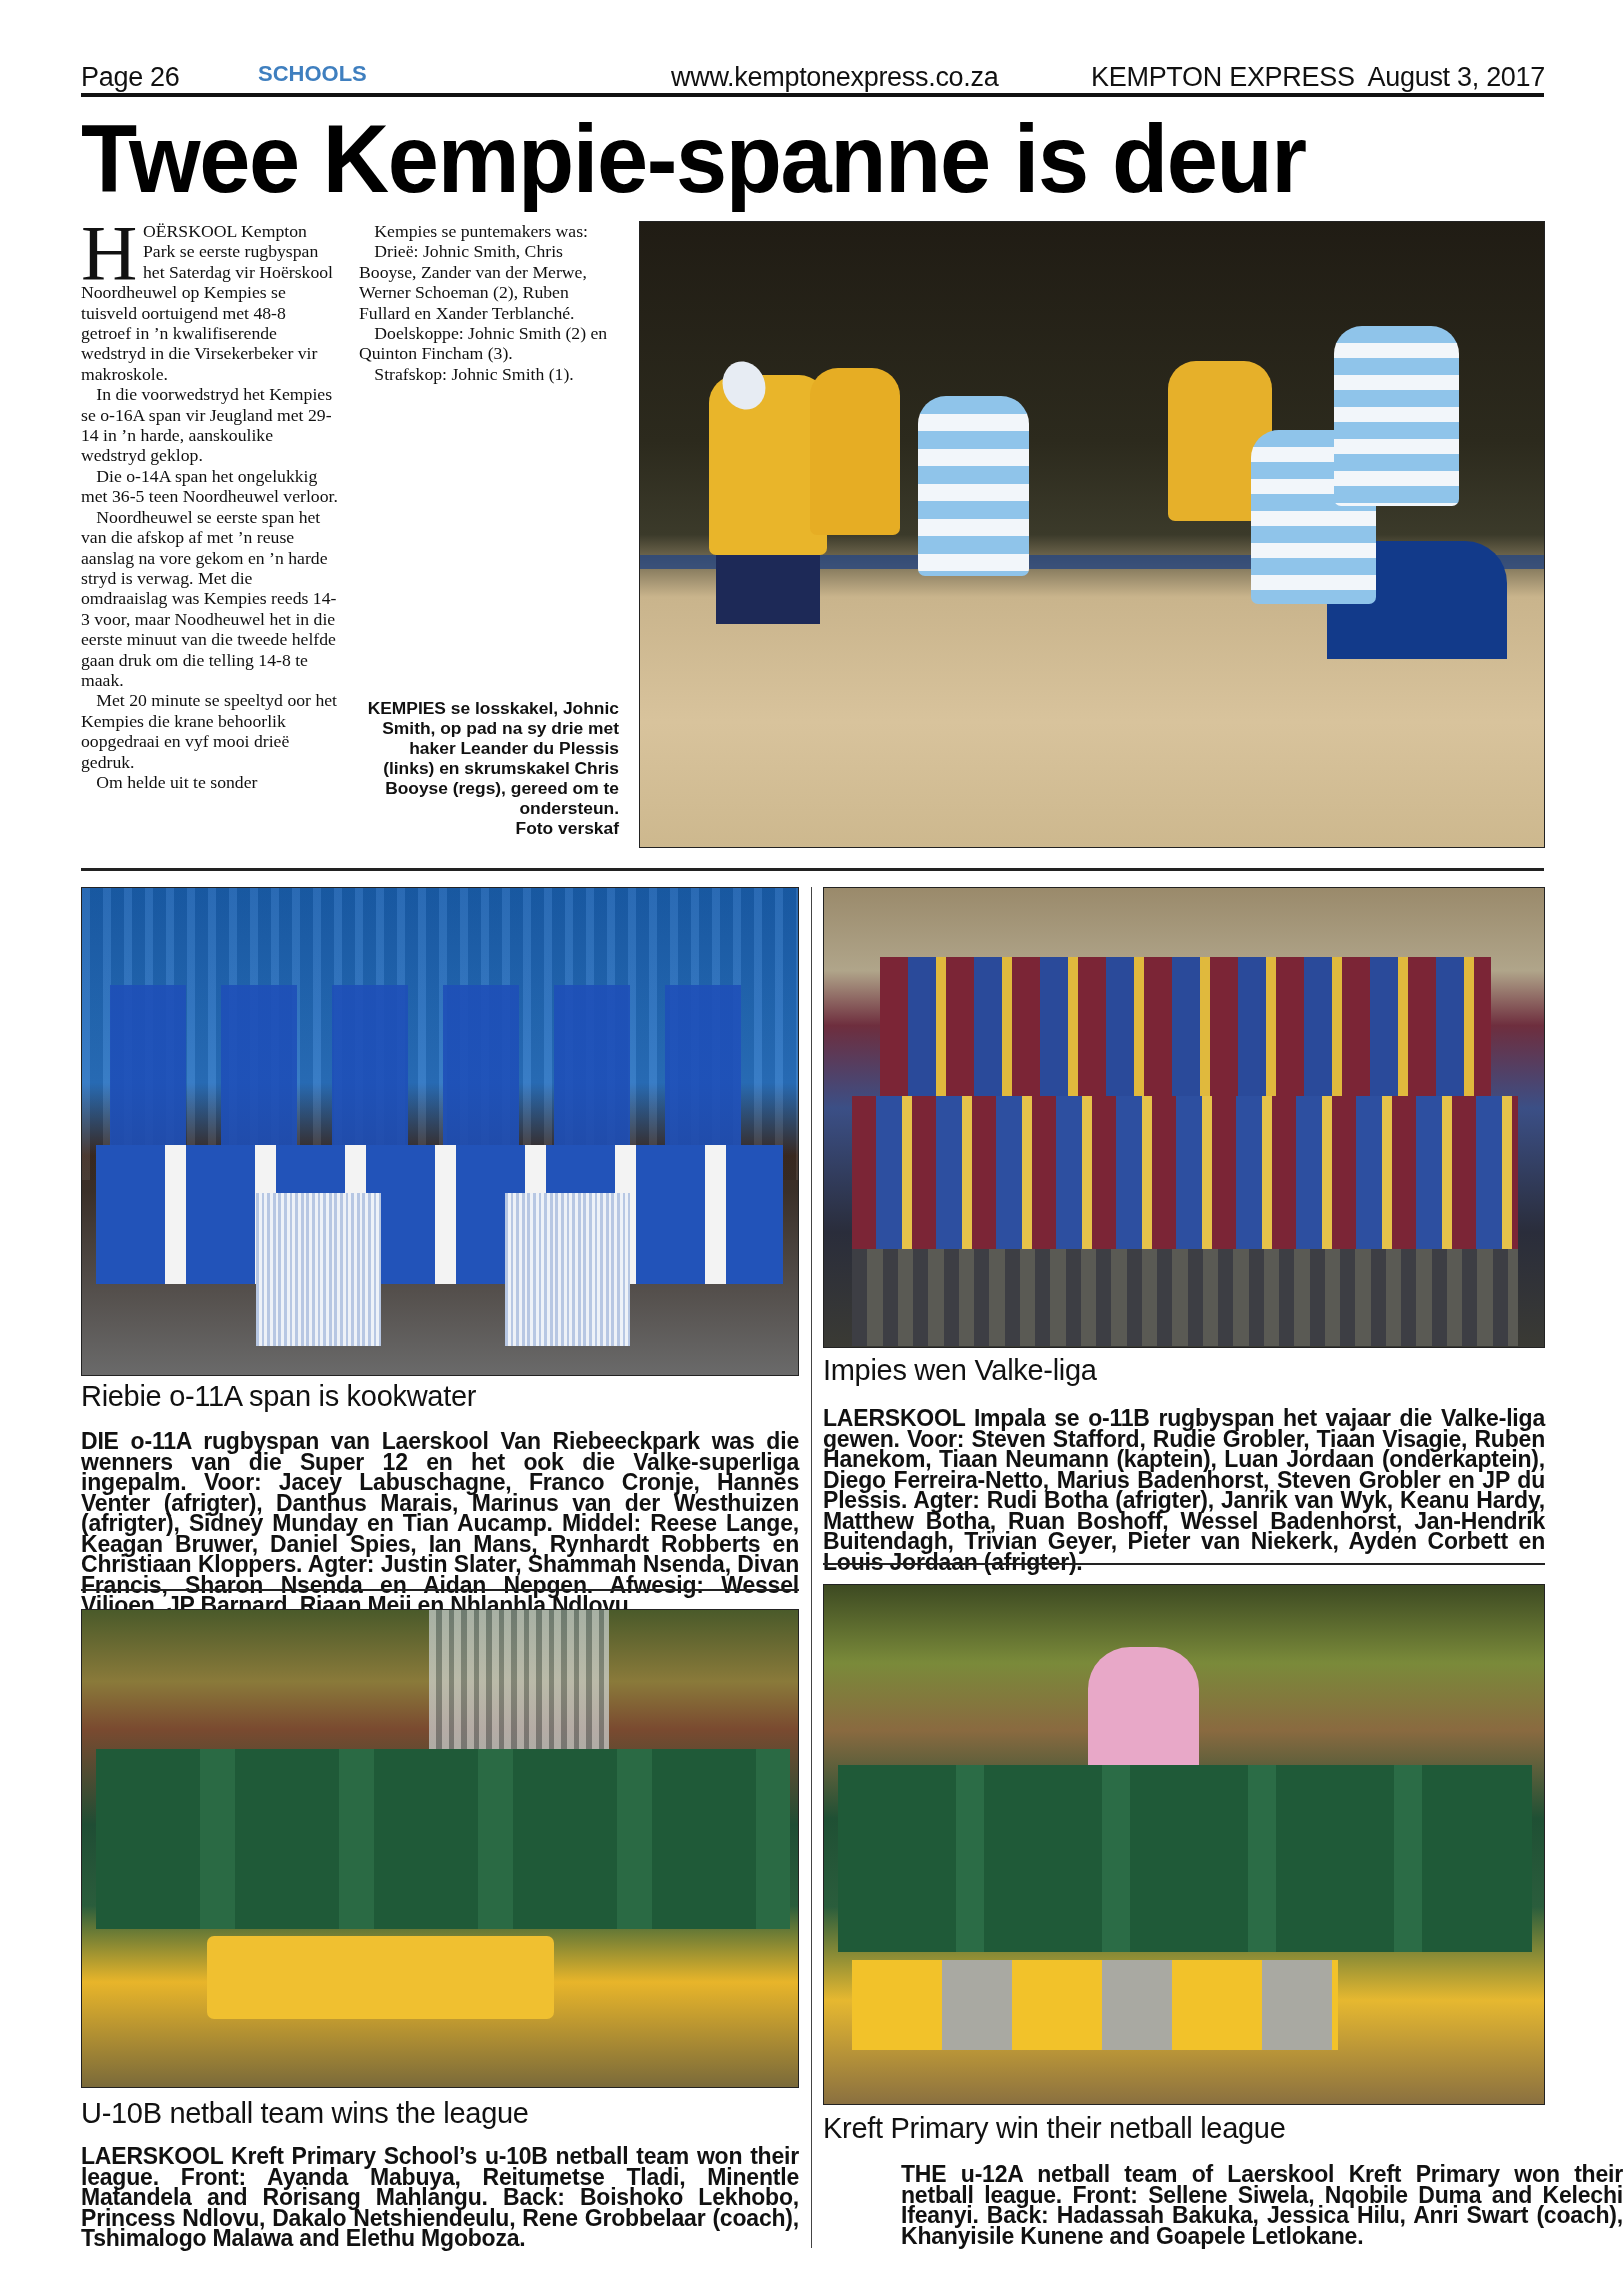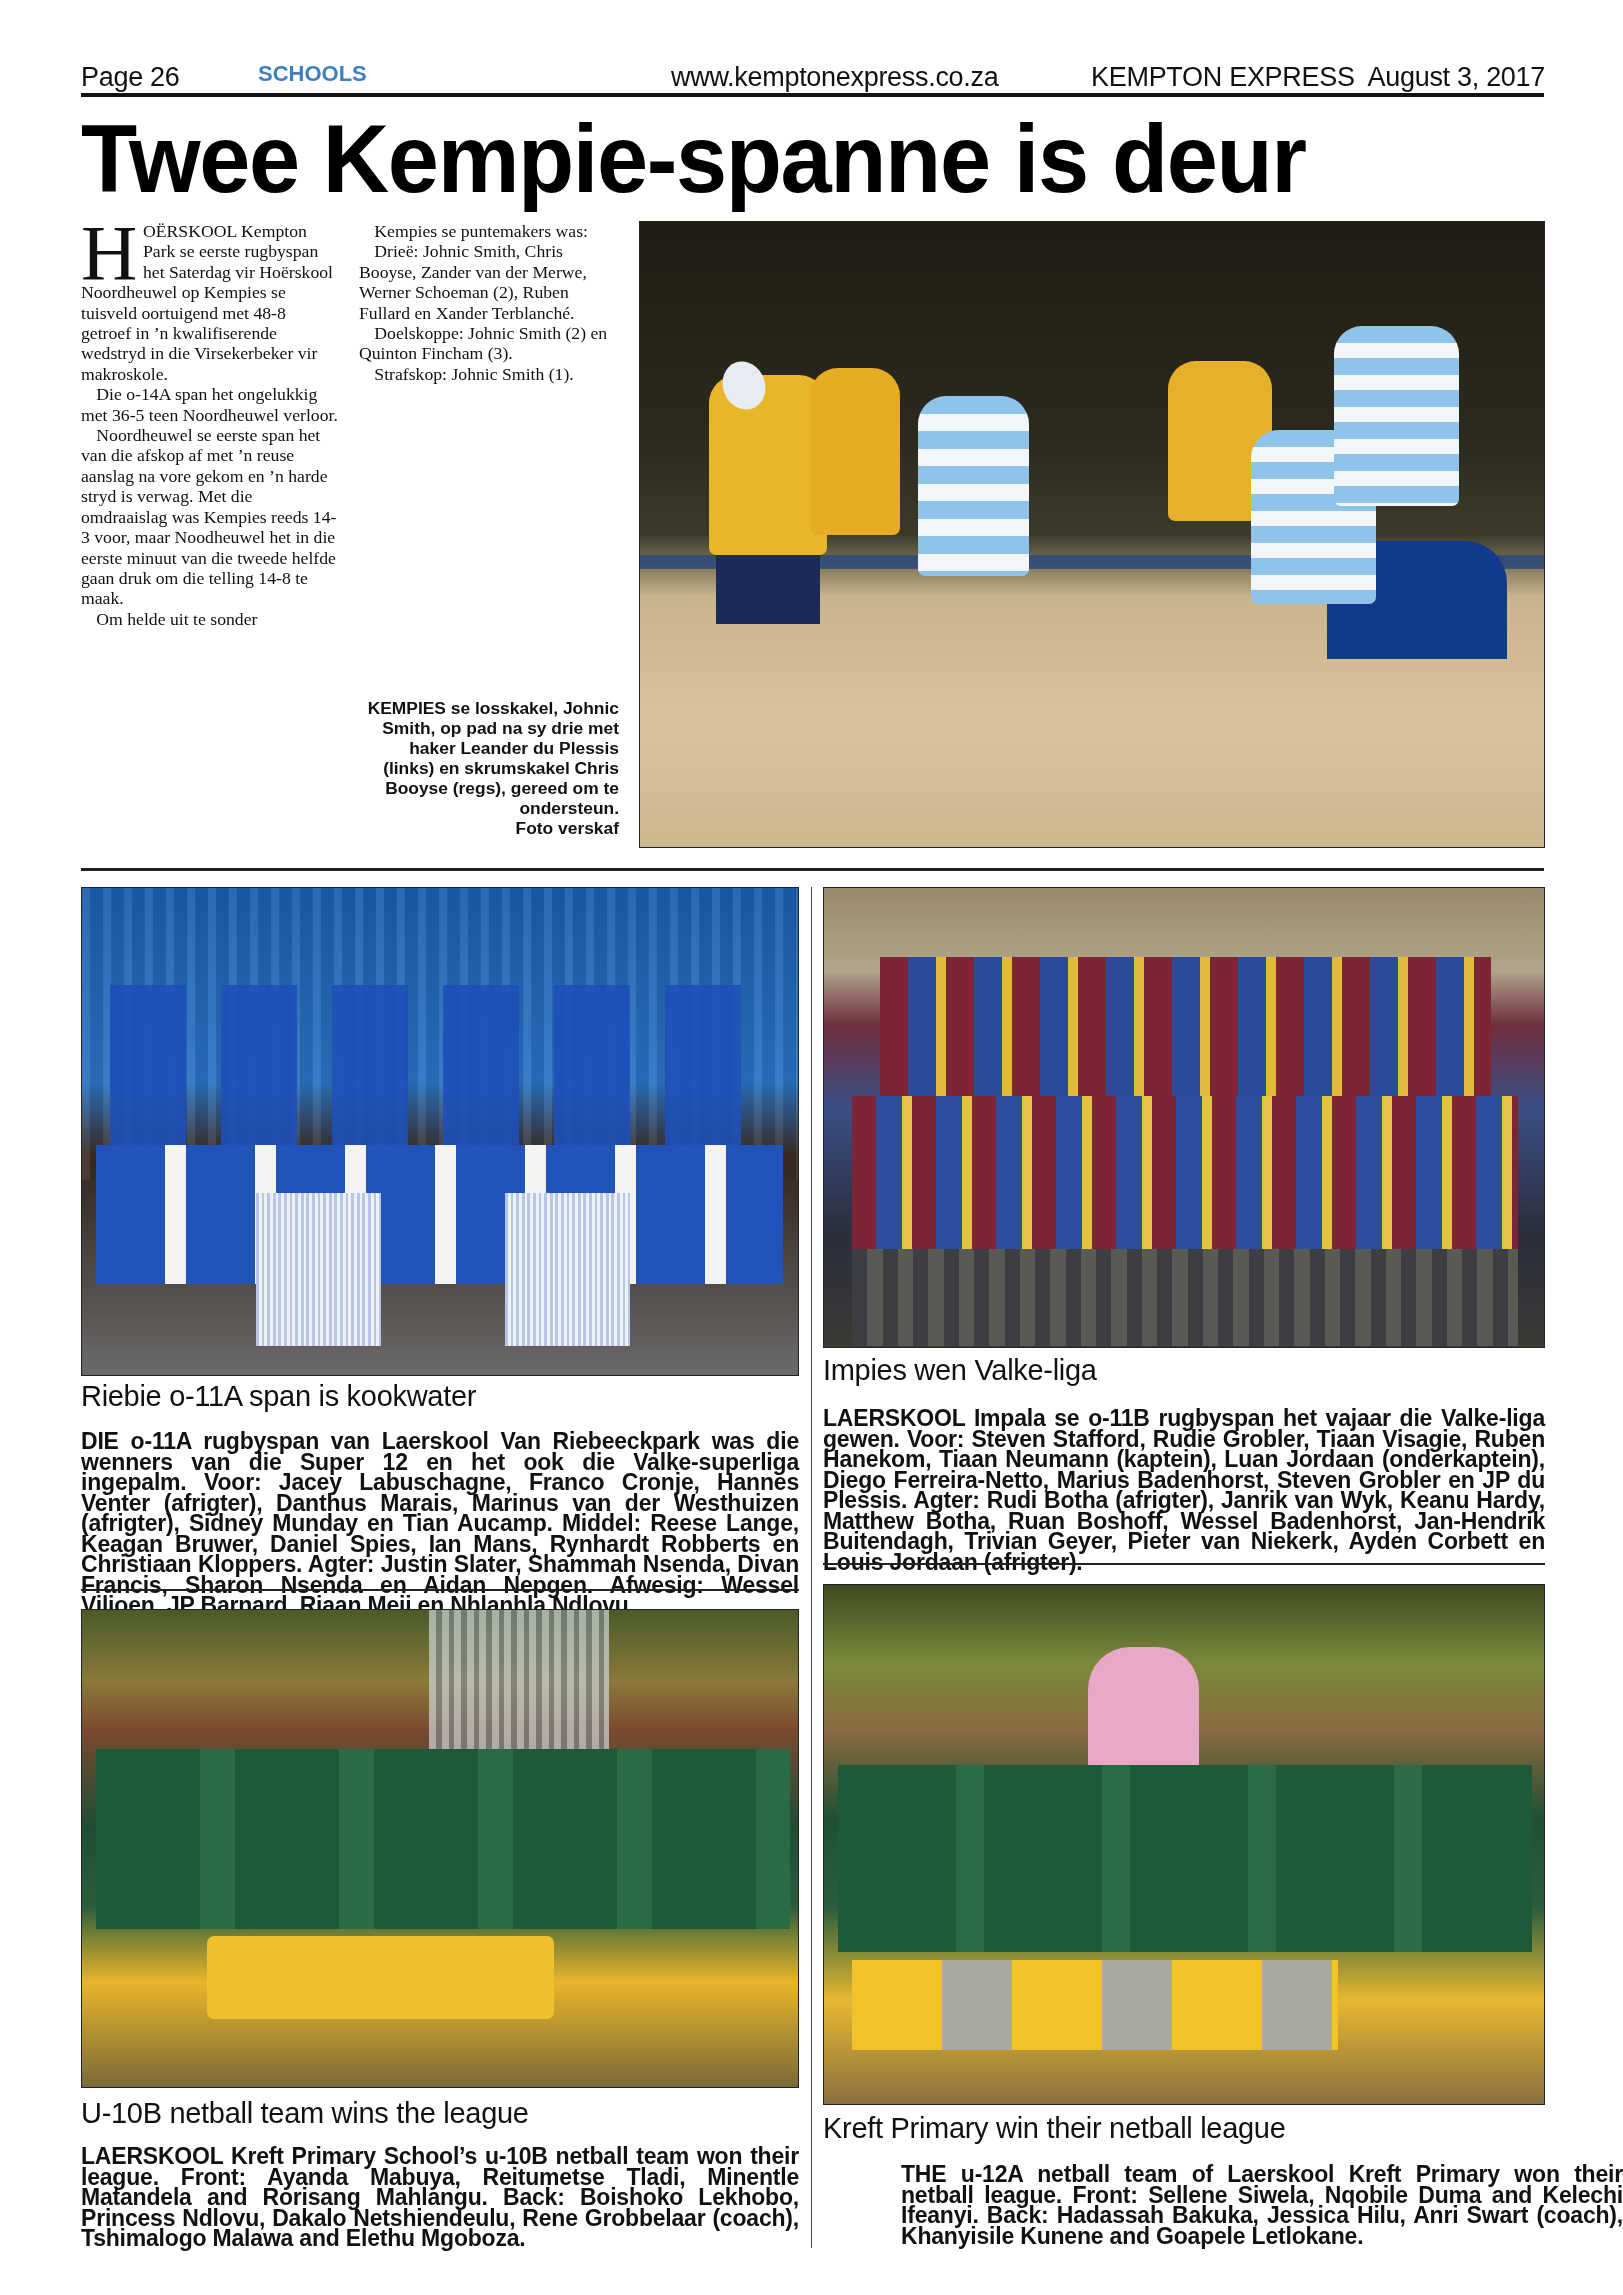--- a/index.html
+++ b/index.html
@@ -41,22 +41,24 @@
 <div class="abs mast-text" style="right:79px;">
   <span>KEMPTON EXPRESS</span>&nbsp;
   <span>August 3, 2017</span>
 </div>
 <div class="abs mast-rule"></div>
 
 <h1 class="abs headline">Twee Kempie-spanne is deur</h1>
 
 <div class="abs col" style="left:81px; top:221px; width:257px;">
   <p class="first"><span class="dropcap">H</span><span>OËRSKOOL Kempton Park se eerste rugbyspan het Saterdag vir Hoërskool Noordheuwel op Kempies se tuisveld oortuigend met 48-8 getroef in ’n kwalifiserende wedstryd in die Virsekerbeker vir makroskole.</span></p>
+  <p>In die voorwedstryd het Kempies se o-16A span vir Jeugland met 29-14 in ’n harde, aanskoulike wedstryd geklop.</p>
   <p>Die o-14A span het ongelukkig met 36-5 teen Noordheuwel verloor.</p>
   <p>Noordheuwel se eerste span het van die afskop af met ’n reuse aanslag na vore gekom en ’n harde stryd is verwag. Met die omdraaislag was Kempies reeds 14-3 voor, maar Noodheuwel het in die eerste minuut van die tweede helfde gaan druk om die telling 14-8 te maak.</p>
+  <p>Met 20 minute se speeltyd oor het Kempies die krane behoorlik oopgedraai en vyf mooi drieë gedruk.</p>
   <p>Om helde uit te sonder</p>
 </div>
 
 <div class="abs col" style="left:359px; top:221px; width:260px;">
   <p>Kempies se puntemakers was:</p>
   <p>Drieë: Johnic Smith, Chris Booyse, Zander van der Merwe, Werner Schoeman (2), Ruben Fullard en Xander Terblanché.</p>
   <p>Doelskoppe: Johnic Smith (2) en Quinton Fincham (3).</p>
   <p>Strafskop: Johnic Smith (1).</p>
 </div>
 

